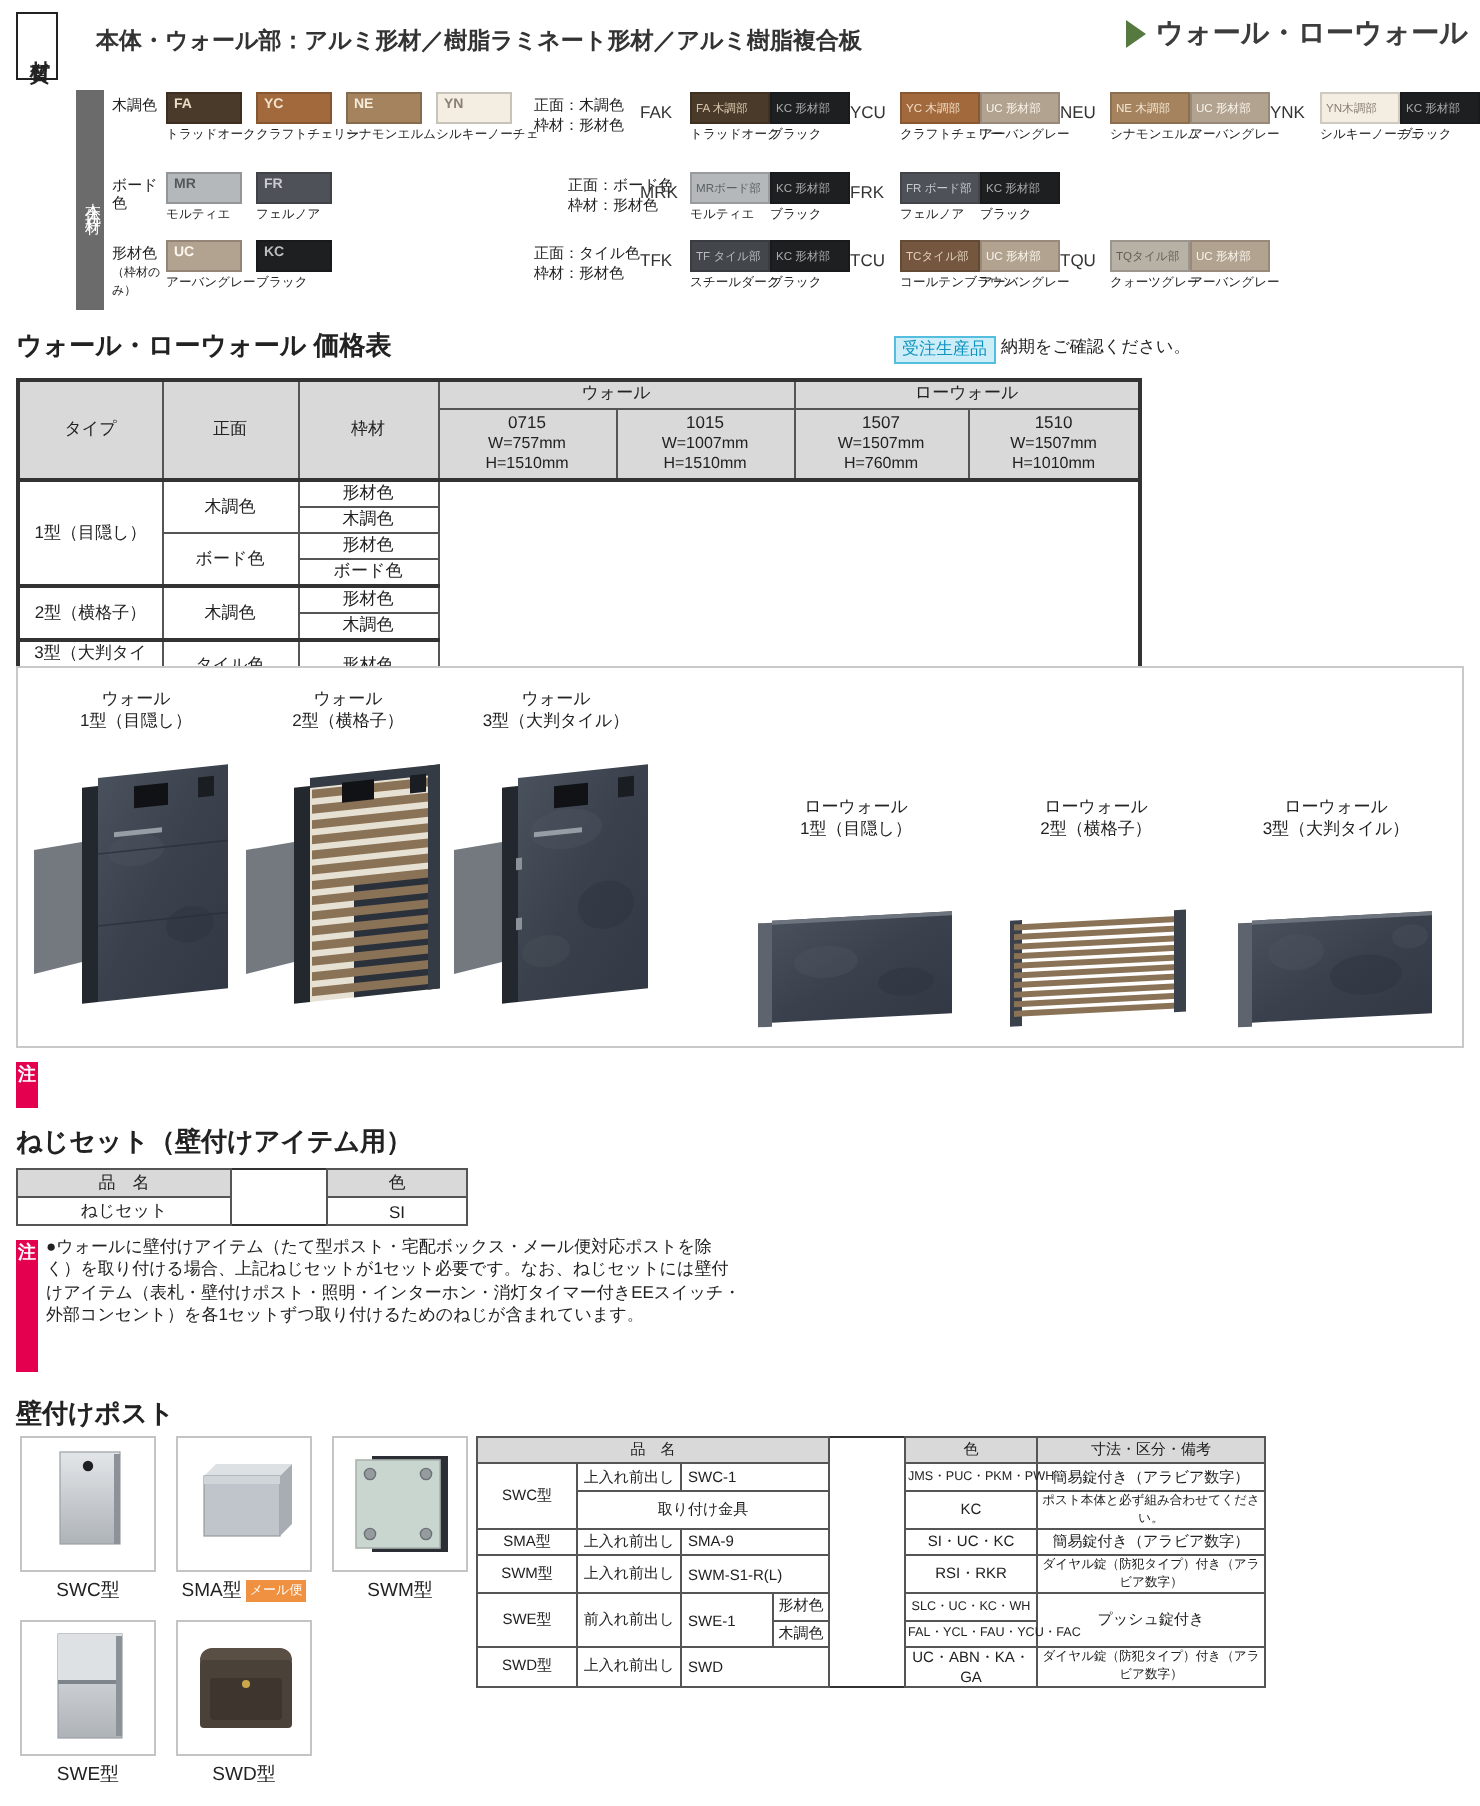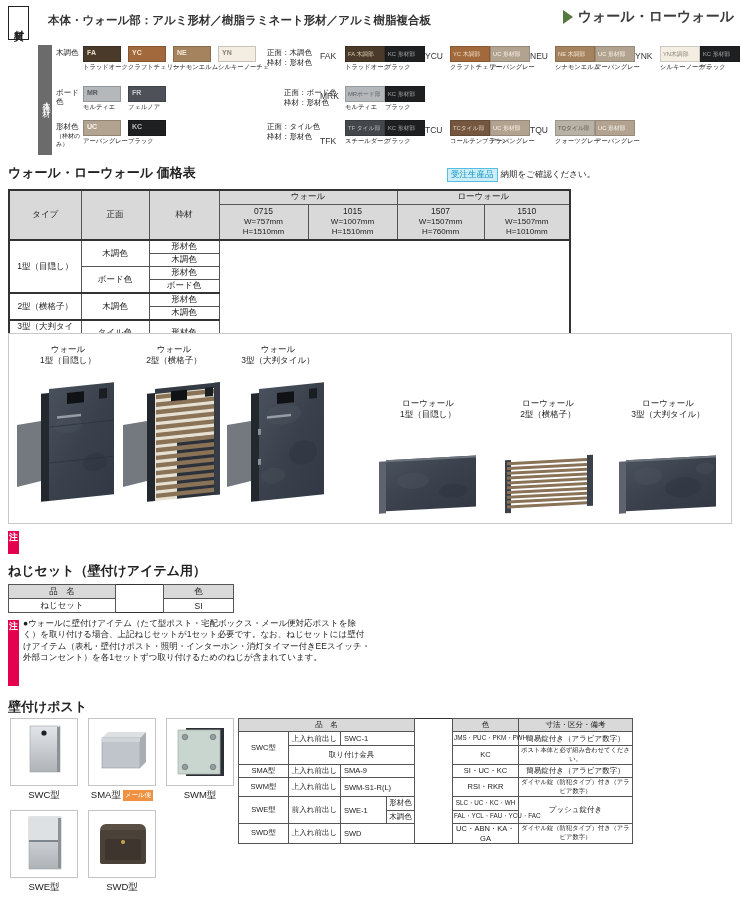--- a/index.html
+++ b/index.html
@@ -39,21 +39,21 @@
   .pair-names span { width:40px; white-space:nowrap; }
 
   
   table { border-collapse:collapse; }
   td, th { border:1px solid #555; padding:0 2px; text-align:center; vertical-align:middle; font-weight:normal; }
   th { background:#d9d9d9; }
   .gap-cell { border-top:none !important; border-bottom:none !important; background:#fff; }
 
   
   .sec-heading { position:absolute; font-size:13px; font-weight:bold; color:#222; }
-  .order-badge-wrap { position:absolute; left:447px; top:168px; font-size:8.5px; display:flex; gap:3px; align-items:center; }
+  .order-badge-wrap { position:absolute; left:447px; top:168px; font-size:8.5px; display:flex; gap:3px; align-items:flex-start; }
   .order-badge { background:#cdeef8; color:#0f93c0; border:1px solid #54bede; padding:0 3px; font-size:8.5px; }
   .price-table { position:absolute; left:8px; top:189px; width:561px; font-size:8.5px;
                  border:2px solid #333; table-layout:fixed; }
   .price-table thead tr.h1 th { height:14px; }
   .price-table thead tr.h2 th { height:36px; line-height:1.25; font-size:8px; }
   .price-table thead { border-bottom:2px solid #333; }
   .price-table tbody tr { height:13px; }
   .sz-code { font-size:8.5px; }
   .blank-area { background:#fff; }
   .thick td { border-top:2px solid #333; }
@@ -254,22 +254,35 @@
       <div class="pair">
         <div class="half" style="background: rgb(180, 184, 187); color: rgb(92, 97, 101);">MRボード部</div>
         <div class="half" style="background: rgb(30, 31, 33); color: rgb(170, 170, 170);">KC 形材部</div>
       </div>
       <div class="pair-names">
           <span>モルティエ</span>
           <span>ブラック</span>
         </div>
     </div>
   </div>
-
-  <div class="combo" style="left:320px; top:120px;align-items:flex-end;">
+  <div class="combo" style="left:425px; top:86px;">
+    <span class="combo-code">FRK</span>
+    <div>
+      <div class="pair">
+        <div class="half" style="background: rgb(78, 81, 87); color: rgb(198, 201, 205);">FR ボード部</div>
+        <div class="half" style="background: rgb(30, 31, 33); color: rgb(170, 170, 170);">KC 形材部</div>
+      </div>
+      <div class="pair-names">
+          <span>フェルノア</span>
+          <span>ブラック</span>
+        </div>
+    </div>
+  </div>
+
+  <div class="combo" style="left:320px; top:120px;">
     <span class="combo-code">TFK</span>
     <div>
       <div class="pair">
         <div class="half" style="background: rgb(67, 71, 76); color: rgb(185, 189, 194);">TF タイル部</div>
         <div class="half" style="background: rgb(30, 31, 33); color: rgb(170, 170, 170);">KC 形材部</div>
       </div>
       <div class="pair-names">
           <span>スチールダーク</span>
           <span>ブラック</span>
         </div>

